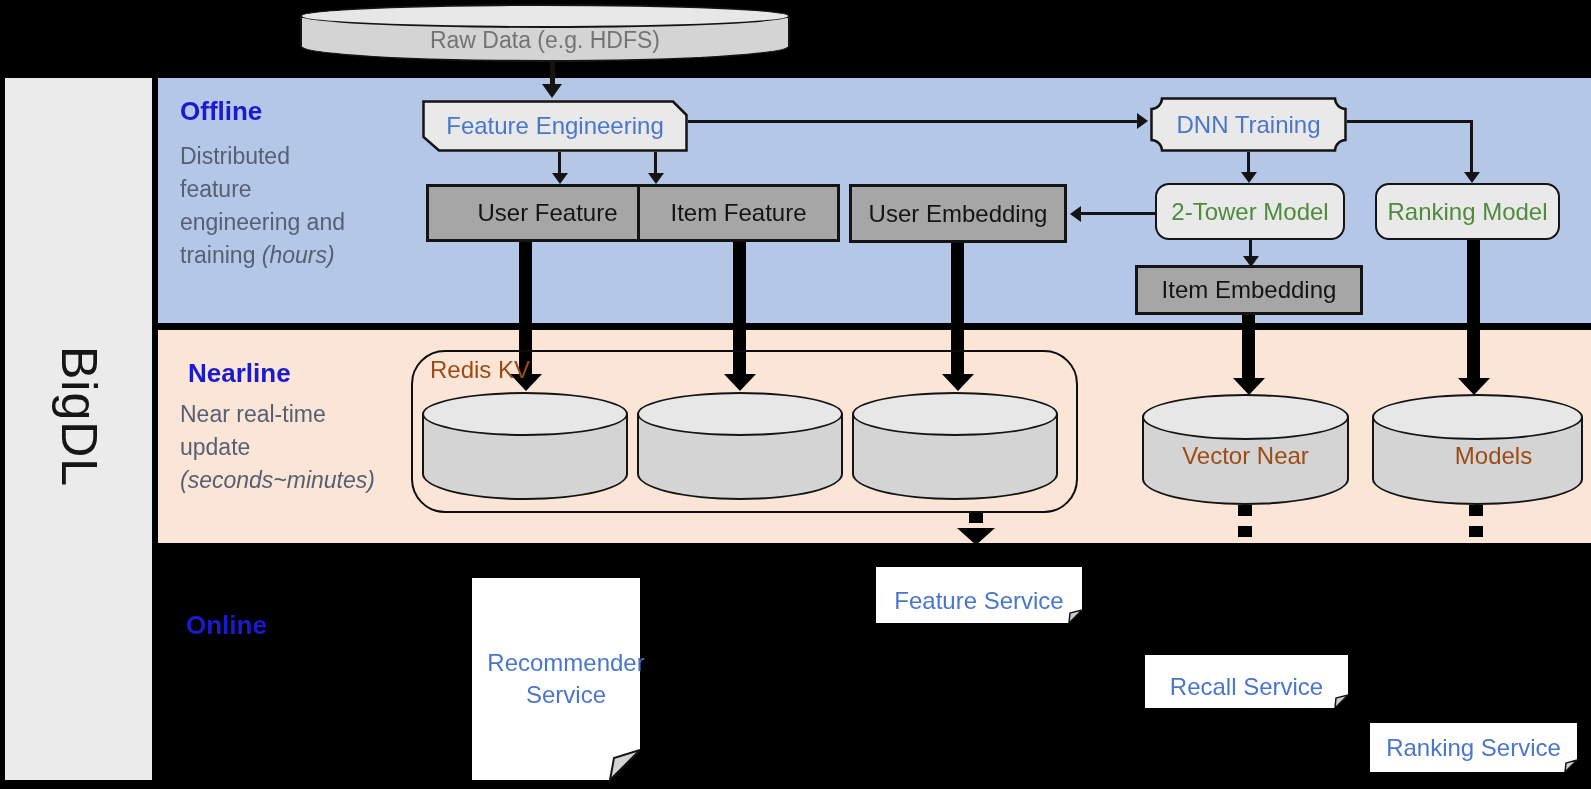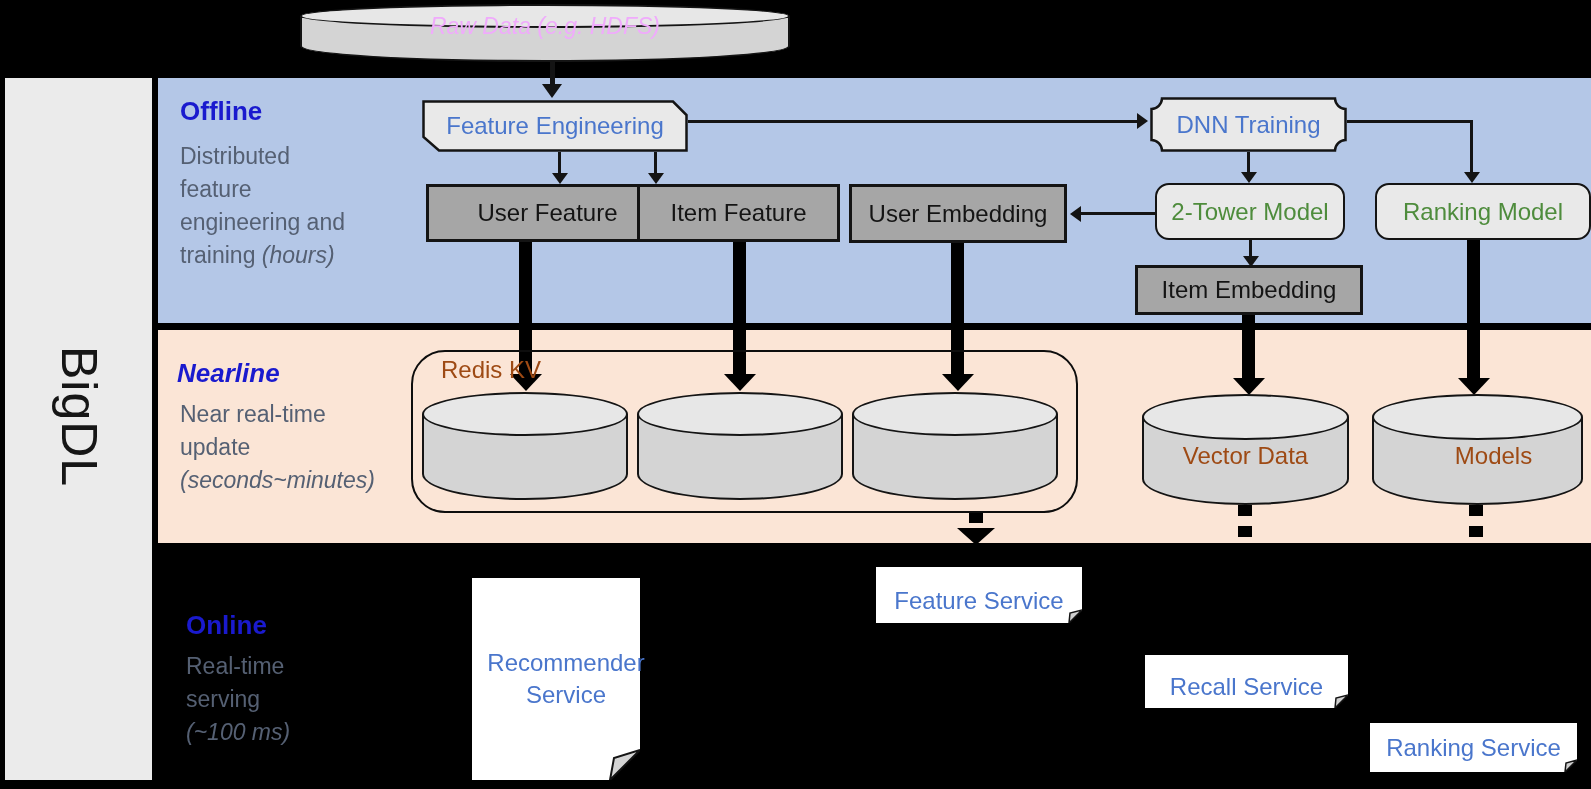--- a/index.html
+++ b/index.html
@@ -75,33 +75,28 @@
   </div>
 
   <div class="abs sec-title" style="left:180px;top:96px;">Offline</div>
   <div class="abs sec-desc" style="left:180px;top:140px;">
     <div>Distributed</div>
     <div>feature</div>
     <div>engineering and</div>
     <div><span>training </span><span class="it">(hours)</span></div>
   </div>
 
-  <div class="abs sec-title" style="left:177px;top:358px;font-style:italic;">Nearline</div>
+  <div class="abs sec-title" style="left:188px;top:358px;">Nearline</div>
   <div class="abs sec-desc" style="left:180px;top:398px;">
     <div>Near real-time</div>
     <div>update</div>
     <div class="it">(seconds~minutes)</div>
   </div>
 
   <div class="abs sec-title" style="left:186px;top:610px;">Online</div>
-  <div class="abs sec-desc" style="left:186px;top:650px;">
-    <div>Real-time</div>
-    <div>serving</div>
-    <div class="it">(~100 ms)</div>
-  </div>
 
   <div class="abs vline" style="left:550px;top:62px;height:24px;width:5px;"></div>
   <div class="abs bighead-d" style="left:542px;top:84px;"></div>
 
   <div class="abs vline" style="left:558px;top:152px;height:23px;"></div>
   <div class="abs head-d" style="left:552px;top:173px;"></div>
 
   <div class="abs vline" style="left:654px;top:152px;height:23px;"></div>
   <div class="abs head-d" style="left:648px;top:173px;"></div>
 
@@ -140,21 +135,21 @@
   <div class="abs khead" style="left:957px;top:528px;border-left-width:19px;border-right-width:19px;border-top-width:17px;"></div>
 
   <div class="abs kdash" style="left:1238px;top:505px;"></div>
   <div class="abs kdash" style="left:1238px;top:526px;"></div>
   <div class="abs kdash" style="left:1469px;top:505px;"></div>
   <div class="abs kdash" style="left:1469px;top:526px;"></div>
 
   <div class="cyl" style="left:300px;top:4px;width:490px;height:58px;">
     <div class="cbody" style="top:12px;border-radius:0 0 50% 50% / 0 0 16px 16px;"></div>
     <div class="ctop" style="height:24px;"></div>
-    <div class="cyl-label" style="top:9px;font-size:23px;color:#f0abfc;font-style:italic;">Raw Data (e.g. HDFS)</div>
+    <div class="cyl-label" style="top:23px;font-size:23px;color:#737373;">Raw Data (e.g. HDFS)</div>
   </div>
 
   <div class="abs" style="left:422px;top:100px;width:266px;height:52px;">
     <svg width="266" height="52">
       <path d="M1.5,1.5 H251 L264.5,15 V50.5 H17 L1.5,37 Z" fill="#e9e9e9" stroke="#141414" stroke-width="2.5"></path>
     </svg>
     <div class="node-label blue-t" style="font-size:24px;">Feature Engineering</div>
   </div>
 
   <div class="abs" style="left:1150px;top:97px;width:197px;height:55px;">
@@ -173,44 +168,44 @@
   <div class="abs gbox" style="left:849px;top:184px;width:218px;height:59px;">
     <span>User Embedding</span>
   </div>
   <div class="abs gbox" style="left:1135px;top:265px;width:228px;height:50px;">
     <span>Item Embedding</span>
   </div>
 
   <div class="abs rbox" style="left:1155px;top:183px;width:190px;height:57px;">
     <span>2-Tower Model</span>
   </div>
-  <div class="abs rbox" style="left:1375px;top:183px;width:216px;height:57px;justify-content:center;">
+  <div class="abs rbox" style="left:1375px;top:183px;width:185px;height:57px;justify-content:center;">
     <span>Ranking Model</span>
   </div>
 
   <div class="abs redis-wrap" style="left:411px;top:350px;width:667px;height:163px;"></div>
-  <div class="abs brown-t" style="left:430px;top:356px;font-size:24px;margin-left:11px;">Redis KV</div>
+  <div class="abs brown-t" style="left:430px;top:356px;font-size:24px;">Redis KV</div>
 
   <div class="cyl" style="left:422px;top:392px;width:206px;height:108px;">
     <div class="cbody" style="top:22px;"></div>
     <div class="ctop" style="height:44px;"></div>
   </div>
   <div class="cyl" style="left:637px;top:392px;width:206px;height:108px;">
     <div class="cbody" style="top:22px;"></div>
     <div class="ctop" style="height:44px;"></div>
   </div>
   <div class="cyl" style="left:852px;top:392px;width:206px;height:108px;">
     <div class="cbody" style="top:22px;"></div>
     <div class="ctop" style="height:44px;"></div>
   </div>
 
   <div class="cyl" style="left:1142px;top:394px;width:207px;height:111px;">
     <div class="cbody" style="top:23px;"></div>
     <div class="ctop" style="height:46px;"></div>
-    <div class="cyl-label brown-t" style="top:48px;">Vector Data</div>
+    <div class="cyl-label brown-t" style="top:48px;">Vector Near</div>
   </div>
   <div class="cyl" style="left:1372px;top:394px;width:211px;height:111px;">
     <div class="cbody" style="top:23px;"></div>
     <div class="ctop" style="height:46px;"></div>
     <div class="cyl-label brown-t" style="top:48px;padding-left:32px;">Models</div>
   </div>
 
   <div class="abs" style="left:472px;top:578px;width:188px;height:202px;">
     <svg width="168" height="202">
       <path d="M0,0 H168 V172 L138,202 H0 Z" fill="#ffffff"></path>

